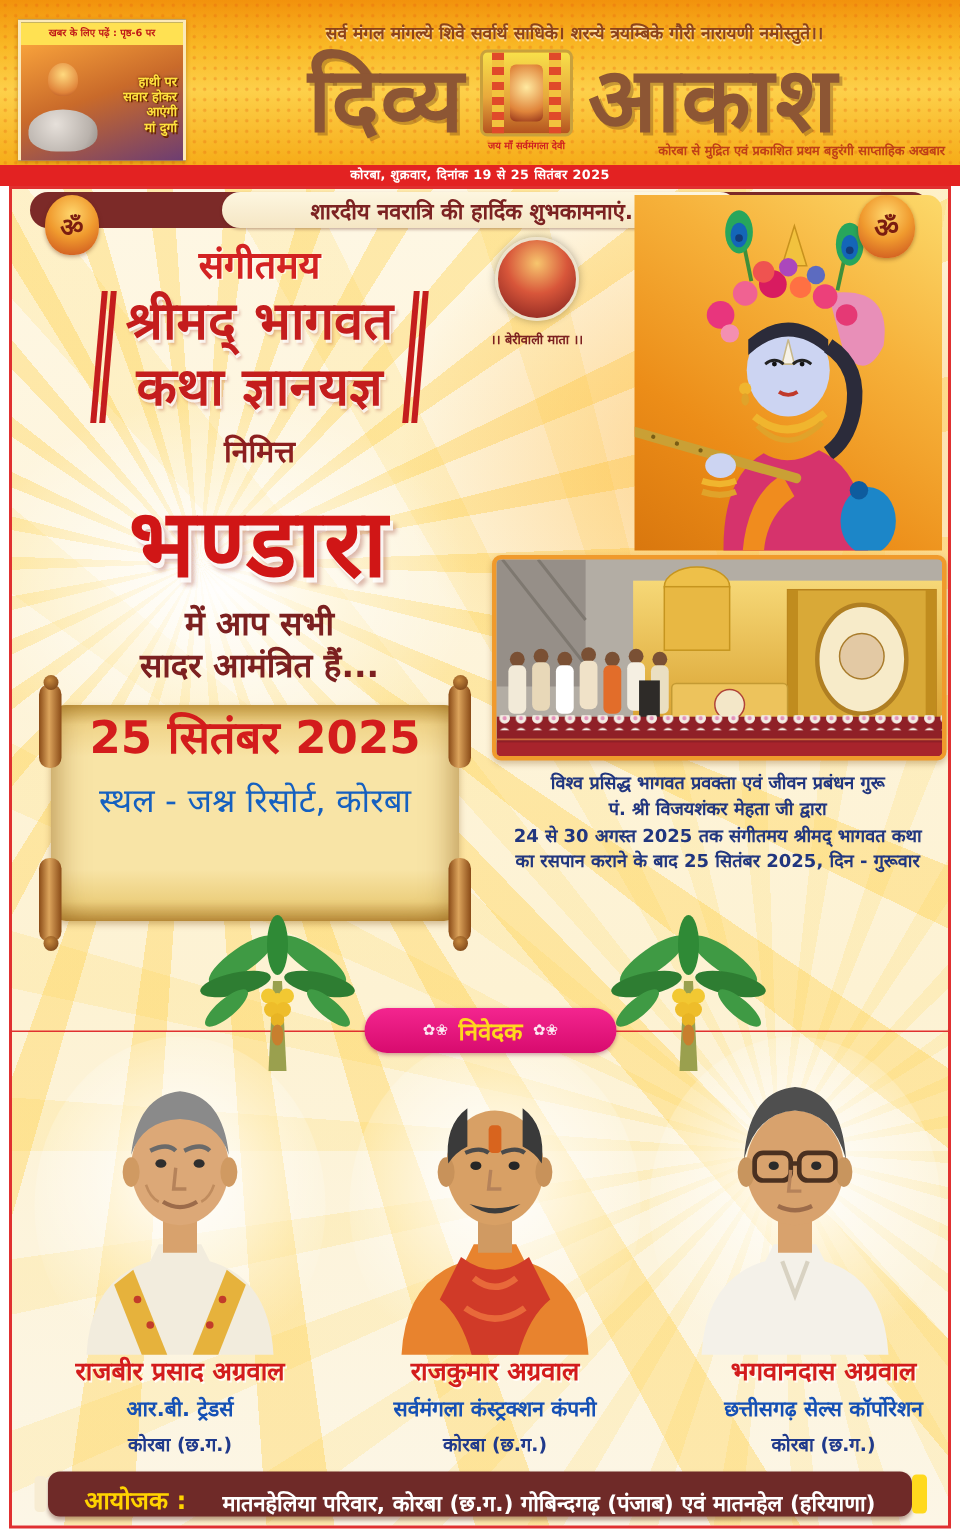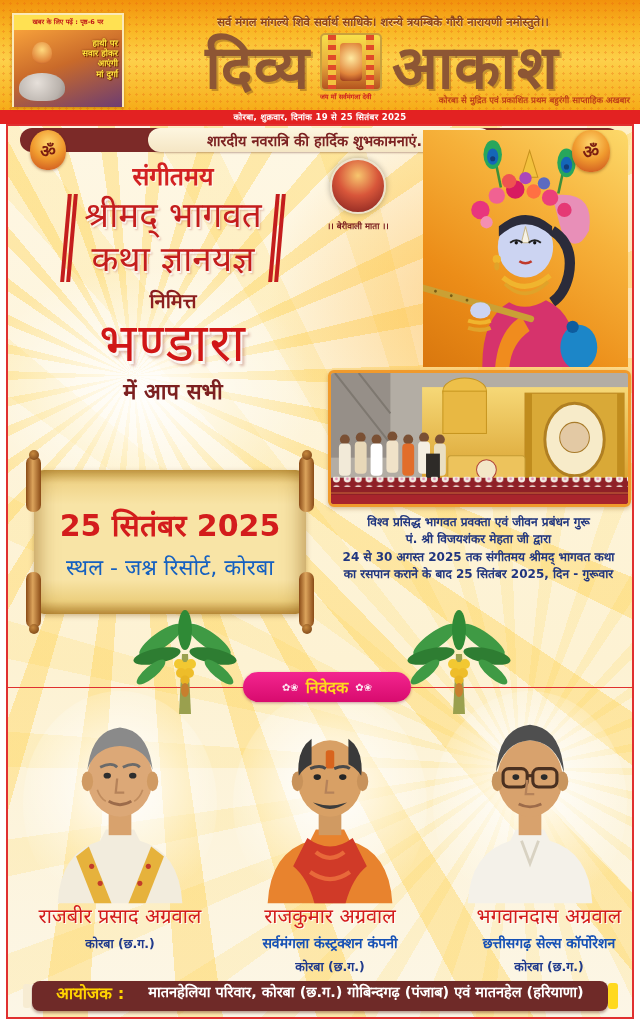--- a/index.html
+++ b/index.html
@@ -15,29 +15,29 @@
   .promo{position:absolute;left:12px;top:13px;width:112px;height:94px;border:2px solid #fbe9b8;
     box-shadow:0 1px 3px rgba(120,60,0,.4);z-index:2;background:#222;}
   .promo-strip{height:15px;background:#ffe152;color:#c01818;font-size:6.5px;font-weight:bold;
     text-align:center;line-height:15px;overflow:hidden;}
   .promo-img{position:relative;height:77px;
     background:linear-gradient(160deg,#f7a13b 0%,#c96a2a 45%,#6d3d72 100%);overflow:hidden;}
   .promo-elephant{position:absolute;left:5px;bottom:6px;width:46px;height:28px;border-radius:50% 50% 40% 40%;
     background:radial-gradient(circle at 40% 35%,#e6e0da,#b9b2ac 70%,#918a84);}
   .promo-deity{position:absolute;left:18px;top:12px;width:20px;height:22px;border-radius:50% 50% 45% 45%;
     background:radial-gradient(circle at 50% 35%,#ffd97e,#e0843a 70%,#a8481e);}
-  .promo-caption{position:absolute;right:4px;top:8px;text-align:right;color:#ffe23e;font-size:8.5px;
+  .promo-caption{position:absolute;right:4px;top:20px;text-align:right;color:#ffe23e;font-size:8.5px;
     font-weight:bold;line-height:1.2;text-shadow:0 0 2px #6b2700,1px 1px 0 #6b2700;}
   .shloka{position:absolute;left:132px;right:6px;top:14px;text-align:center;font-size:11.5px;
     font-weight:bold;color:#8c431c;text-shadow:0 1px 0 rgba(255,255,255,.55);z-index:2;}
   .title-row{position:absolute;left:126px;right:2px;top:30px;height:74px;display:flex;
     align-items:center;justify-content:center;gap:10px;z-index:2;}
   .title-word{font-size:60px;font-weight:bold;color:#8d5634;line-height:1;letter-spacing:1px;
     text-shadow:2px 2px 0 rgba(104,58,26,.35);}
-  .logo-wrap{display:flex;flex-direction:column;}
+  .logo-wrap{display:flex;flex-direction:column;align-items:center;}
   .logo-box{width:62px;height:58px;border-radius:5px;border:2px solid #c9a13c;position:relative;overflow:hidden;
     background:linear-gradient(180deg,#f8e04a,#e8a93c 55%,#b4531f);}
   .logo-box::before{content:'';position:absolute;left:6px;top:0;bottom:0;width:8px;
     background:repeating-linear-gradient(180deg,#e04a2a 0 5px,#f2c23e 5px 10px);}
   .logo-box::after{content:'';position:absolute;right:6px;top:0;bottom:0;width:8px;
     background:repeating-linear-gradient(180deg,#e04a2a 0 5px,#f2c23e 5px 10px);}
   .logo-core{position:absolute;left:18px;right:18px;top:8px;bottom:8px;border-radius:4px;
     background:radial-gradient(circle at 50% 40%,#ffe9a0,#e0843a 65%,#93321a);}
   .logo-caption{margin-top:1px;font-size:6.5px;font-weight:bold;color:#cf2020;}
   .tagline{position:absolute;right:10px;top:94px;font-size:8.5px;font-weight:bold;color:#bf3f17;z-index:2;}
@@ -65,34 +65,34 @@
     color:#7b1d10;font-weight:bold;}
   .ganesh{left:22px;top:4px;width:36px;height:40px;font-size:17px;}
   .lakshmi{right:22px;top:4px;width:38px;height:42px;font-size:18px;}
 
   
   .left-col{position:absolute;left:14px;top:32px;width:302px;text-align:center;z-index:2;}
   .kicker{font-size:25px;font-weight:bold;color:#d32222;text-shadow:1px 1px 0 rgba(255,255,255,.7);}
   .title-flex{display:flex;align-items:center;justify-content:center;gap:10px;margin-top:2px;}
   .dbar{width:10px;height:88px;border-left:4px solid #c41d1d;border-right:4px solid #c41d1d;
     transform:skewX(-5deg);}
-  .etitle{font-size:35px;font-weight:normal;color:#c41d1d;line-height:1.25;
+  .etitle{font-size:35px;font-weight:bold;color:#c41d1d;line-height:1.25;
     text-shadow:1px 2px 0 rgba(255,255,255,.8),2px 3px 2px rgba(150,30,20,.25);}
   .nimitt{margin-top:5px;font-size:20px;font-weight:bold;color:#8c1f1f;}
-  .headline{margin-top:1px;font-size:53px;font-weight:normal;color:#d01616;line-height:1.05;letter-spacing:2px;
+  .headline{margin-top:16px;font-size:63px;font-weight:bold;color:#d01616;line-height:1.05;letter-spacing:2px;
     text-shadow:2px 3px 0 rgba(255,255,255,.85),4px 5px 3px rgba(140,30,20,.30);}
   .invite{margin-top:7px;font-size:22px;font-weight:bold;color:#7c2020;line-height:1.25;}
 
   
   .scroll{position:absolute;left:16px;top:330px;width:292px;height:172px;z-index:2;}
   .parchment{position:absolute;left:10px;right:10px;top:14px;bottom:14px;border-radius:10px;
     background:linear-gradient(180deg,#c9a149 0%,#f0d489 9%,#f8e4a6 24%,#f8e4a6 76%,#eccf7e 91%,#bf9340 100%);
     box-shadow:inset 14px 0 20px -10px rgba(140,90,20,.55),inset -14px 0 20px -10px rgba(140,90,20,.55),
       0 2px 5px rgba(120,70,10,.35);
-    display:flex;flex-direction:column;align-items:center;justify-content:center;gap:3px;}
+    display:flex;flex-direction:column;align-items:center;gap:3px;}
   .roller{position:absolute;width:15px;height:56px;border-radius:7px;
     background:linear-gradient(90deg,#8a4b17,#dca45c 45%,#8a4b17);}
   .roller::before{content:'';position:absolute;left:2.5px;width:10px;height:10px;border-radius:50%;
     background:radial-gradient(circle at 40% 35%,#c88a3e,#6e3810);}
   .r-tl{left:2px;top:0;}  .r-tr{right:2px;top:0;}
   .r-bl{left:2px;bottom:0;} .r-br{right:2px;bottom:0;}
   .r-tl::before,.r-tr::before{top:-6px;} .r-bl::before,.r-br::before{bottom:-6px;}
   .scroll-date{font-size:30px;font-weight:bold;color:#d31c1c;}
   .scroll-daytime{font-size:14.5px;font-weight:bold;color:#d32222;}
   .scroll-venue{font-size:22px;font-weight:normal;color:#1560c0;margin-top:3px;}
@@ -124,27 +124,27 @@
 
   
   .portrait{position:absolute;width:170px;height:202px;top:577px;z-index:2;}
   .pt-1{left:27px;} .pt-2{left:237px;} .pt-3{left:437px;}
   .portrait-glow{position:absolute;inset:-12px;border-radius:50%;
     background:radial-gradient(circle at 50% 42%,rgba(255,255,255,.95),rgba(255,235,160,0) 72%);}
   .portrait svg{position:relative;width:100%;height:100%;}
 
   .name-block{position:absolute;text-align:center;z-index:2;top:776px;}
   .nb-1{left:0;width:224px;} .nb-2{left:210px;width:224px;} .nb-3{left:432px;width:218px;}
-  .p-name{font-size:20px;font-weight:normal;color:#d31c1c;text-shadow:1px 1px 0 rgba(255,255,255,.85);}
+  .p-name{font-size:17px;font-weight:bold;color:#d31c1c;text-shadow:1px 1px 0 rgba(255,255,255,.85);}
   .p-org{margin-top:4px;font-size:14px;font-weight:bold;color:#1550b5;}
   .p-city{margin-top:6px;font-size:12.5px;font-weight:bold;color:#203a8c;}
 
   
   .organizer{position:absolute;left:24px;right:24px;bottom:6px;height:30px;background:#6f2a28;border-radius:8px;
-    display:flex;align-items:flex-start;justify-content:center;gap:24px;z-index:3;box-shadow:0 2px 3px rgba(80,20,10,.4);}
+    display:flex;align-items:flex-end;justify-content:center;gap:24px;z-index:3;box-shadow:0 2px 3px rgba(80,20,10,.4);}
   .organizer::before{content:'';position:absolute;left:-9px;top:3px;bottom:3px;width:8px;background:#f7ecd2;border-radius:3px;}
   .organizer::after{content:'';position:absolute;right:-10px;top:2px;bottom:2px;width:10px;background:#ffd91e;border-radius:3px;}
   .org-label{color:#ffd400;font-size:16.5px;font-weight:bold;}
   .org-text{color:#ffffff;font-size:14.5px;font-weight:bold;}
 </style>
 </head>
 <body>
 
 <div class="page">
 
@@ -247,20 +247,21 @@
         <span>
           <div class="etitle">श्रीमद् भागवत</div>
           <div class="etitle">कथा ज्ञानयज्ञ</div>
         </span>
         <span class="dbar"></span>
       </div>
       <div class="nimitt">निमित्त</div>
       <div class="headline">भण्डारा</div>
       <div class="invite">
         <div>में आप सभी</div>
+        <div>सादर आमंत्रित हैं...</div>
       </div>
     </div>
 
     <div class="scroll">
       <div class="parchment">
         <div class="scroll-date">25 सितंबर 2025</div>
         <div class="scroll-venue">स्थल - जश्न रिसोर्ट, कोरबा</div>
       </div>
       <div class="roller r-tl"></div>
       <div class="roller r-tr"></div>
@@ -423,20 +424,21 @@
         <line x1="58" y1="50" x2="62" y2="50" stroke="#4a3020" stroke-width="2.2"></line>
         <ellipse cx="50" cy="51" rx="2.4" ry="2" fill="#2a2a2a"></ellipse>
           <ellipse cx="70" cy="51" rx="2.4" ry="2" fill="#2a2a2a"></ellipse>
         <path d="M58,53 L57,63 h6" stroke="#b5825a" stroke-width="1.6" fill="none"></path>
         <path d="M52,70 q8,4 16,0" stroke="#9c6b4a" stroke-width="2" fill="none"></path>
       </svg>
     </div>
 
     <div class="name-block nb-1">
       <div class="p-name">राजबीर प्रसाद अग्रवाल</div>
+      <div class="p-org">आर.बी. ट्रेडर्स</div>
       <div class="p-city">कोरबा (छ.ग.)</div>
     </div>
     <div class="name-block nb-2">
       <div class="p-name">राजकुमार अग्रवाल</div>
       <div class="p-org">सर्वमंगला कंस्ट्रक्शन कंपनी</div>
       <div class="p-city">कोरबा (छ.ग.)</div>
     </div>
     <div class="name-block nb-3">
       <div class="p-name">भगवानदास अग्रवाल</div>
       <div class="p-org">छत्तीसगढ़ सेल्स कॉर्पोरेशन</div>

